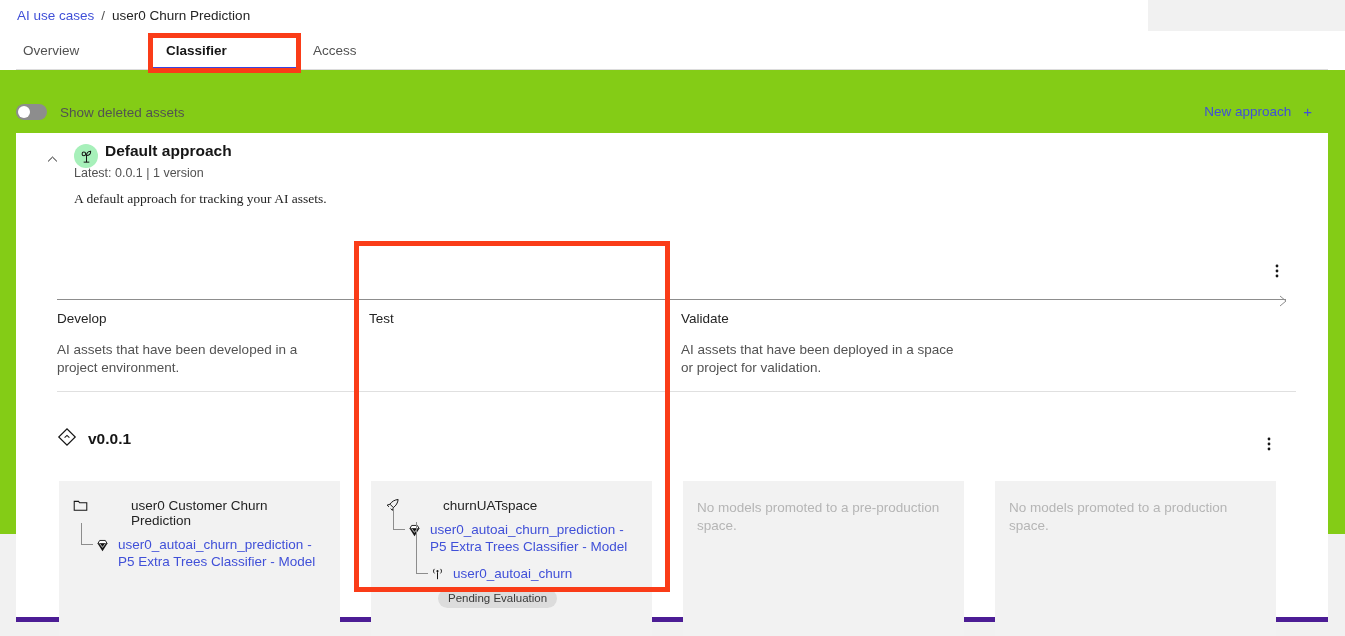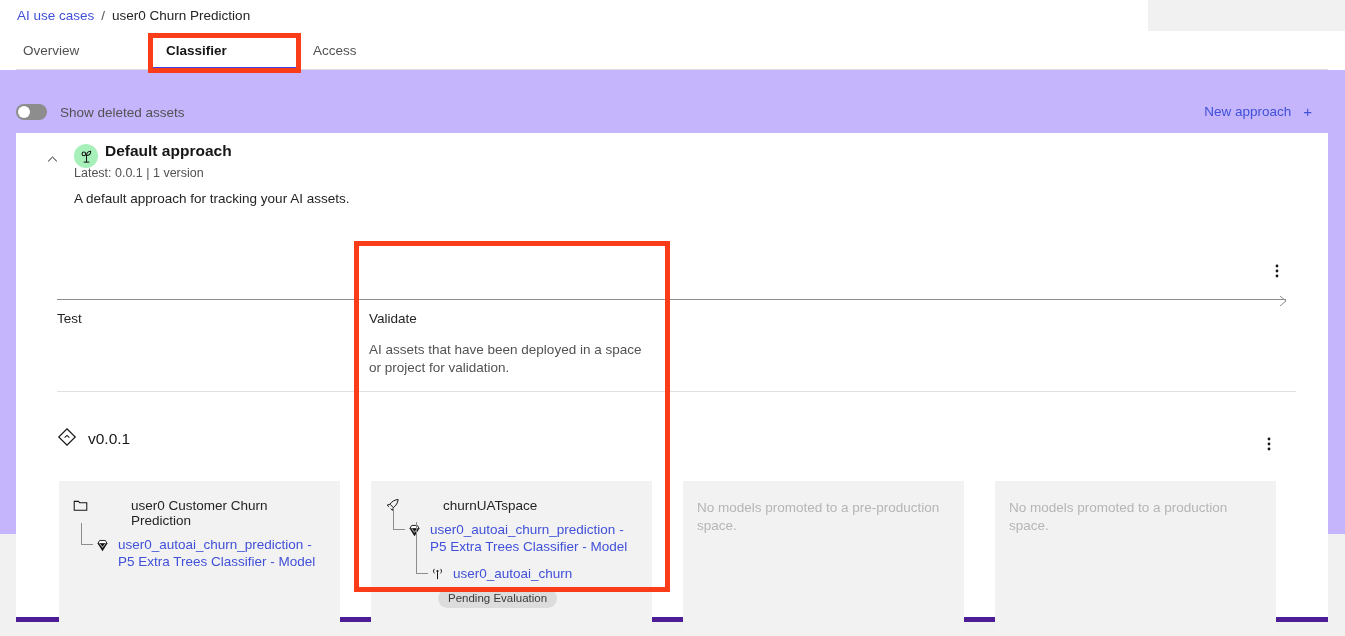--- a/index.html
+++ b/index.html
@@ -45,21 +45,21 @@
   .tab.t2 { left: 313px; }
   .tab-active-underline {
     position: absolute; left: 151px; top: 67px;
     width: 147px; height: 2px; background: #3b44e0;
   }
 
   
   .page-body {
     position: absolute; left: 0; top: 70px;
     width: 1345px; height: 464px;
-    background: #c4b5fd;
+    background: #84cc16;
   }
 
   .toolbar {
     position: absolute; left: 0; top: 0;
     width: 1345px; height: 63px;
   }
   .toggle-wrap {
     position: absolute; left: 16px; top: 34px;
     display: flex; align-items: center; cursor: pointer;
   }
@@ -104,21 +104,21 @@
   .approach-title {
     position: absolute; left: 72px; top: 80px;
     font-size: 15.5px; font-weight: 700; color: #161616;
   }
   .approach-sub {
     position: absolute; left: 41px; top: 104px;
     font-size: 12.5px; color: #525252;
   }
   .approach-desc {
     position: absolute; left: 41px; top: 128px;
-    font-size: 13.5px; color: #242424;
+    font-size: 13.5px; color: #242424; font-family: Liberation Serif, serif;
   }
   .approach-overflow {
     position: absolute; left: 1248px; top: 125px;
     width: 26px; height: 26px;
     display: flex; align-items: center; justify-content: center;
     cursor: pointer;
   }
 
   
   .stage-track {
@@ -145,21 +145,21 @@
     position: absolute; left: 41px; top: 258px;
     width: 1239px; height: 1px; background: #e0e0e0;
   }
 
   
   .version-row {
     position: absolute; left: 41px; top: 294px;
     display: flex; align-items: center;
   }
   .version-label {
-    margin-left: 11px; font-size: 15.5px; font-weight: 400; color: #161616;
+    margin-left: 11px; font-size: 15.5px; font-weight: 700; color: #161616;
   }
   .version-overflow {
     position: absolute; left: 1240px; top: 298px;
     width: 26px; height: 26px;
     display: flex; align-items: center; justify-content: center;
     cursor: pointer;
   }
 
   
   .cards {
@@ -286,20 +286,24 @@
     </div>
 
     <div class="stage-track"></div>
     <div class="stage-arrow">
       <svg width="10" height="12" viewBox="0 0 10 12" aria-hidden="true">
         <path d="M2 1 L8 6 L2 11" fill="none" stroke="#8d8d8d" stroke-width="1"></path>
       </svg>
     </div>
 
     <div class="stages">
+      <div class="stage">
+        <div class="stage-title">Develop</div>
+        <div class="stage-desc">AI assets that have been developed in a project environment.</div>
+      </div>
       <div class="stage">
         <div class="stage-title">Test</div>
       </div>
       <div class="stage">
         <div class="stage-title">Validate</div>
         <div class="stage-desc">AI assets that have been deployed in a space or project for validation.</div>
       </div>
     </div>
 
     <div class="stage-divider"></div>

